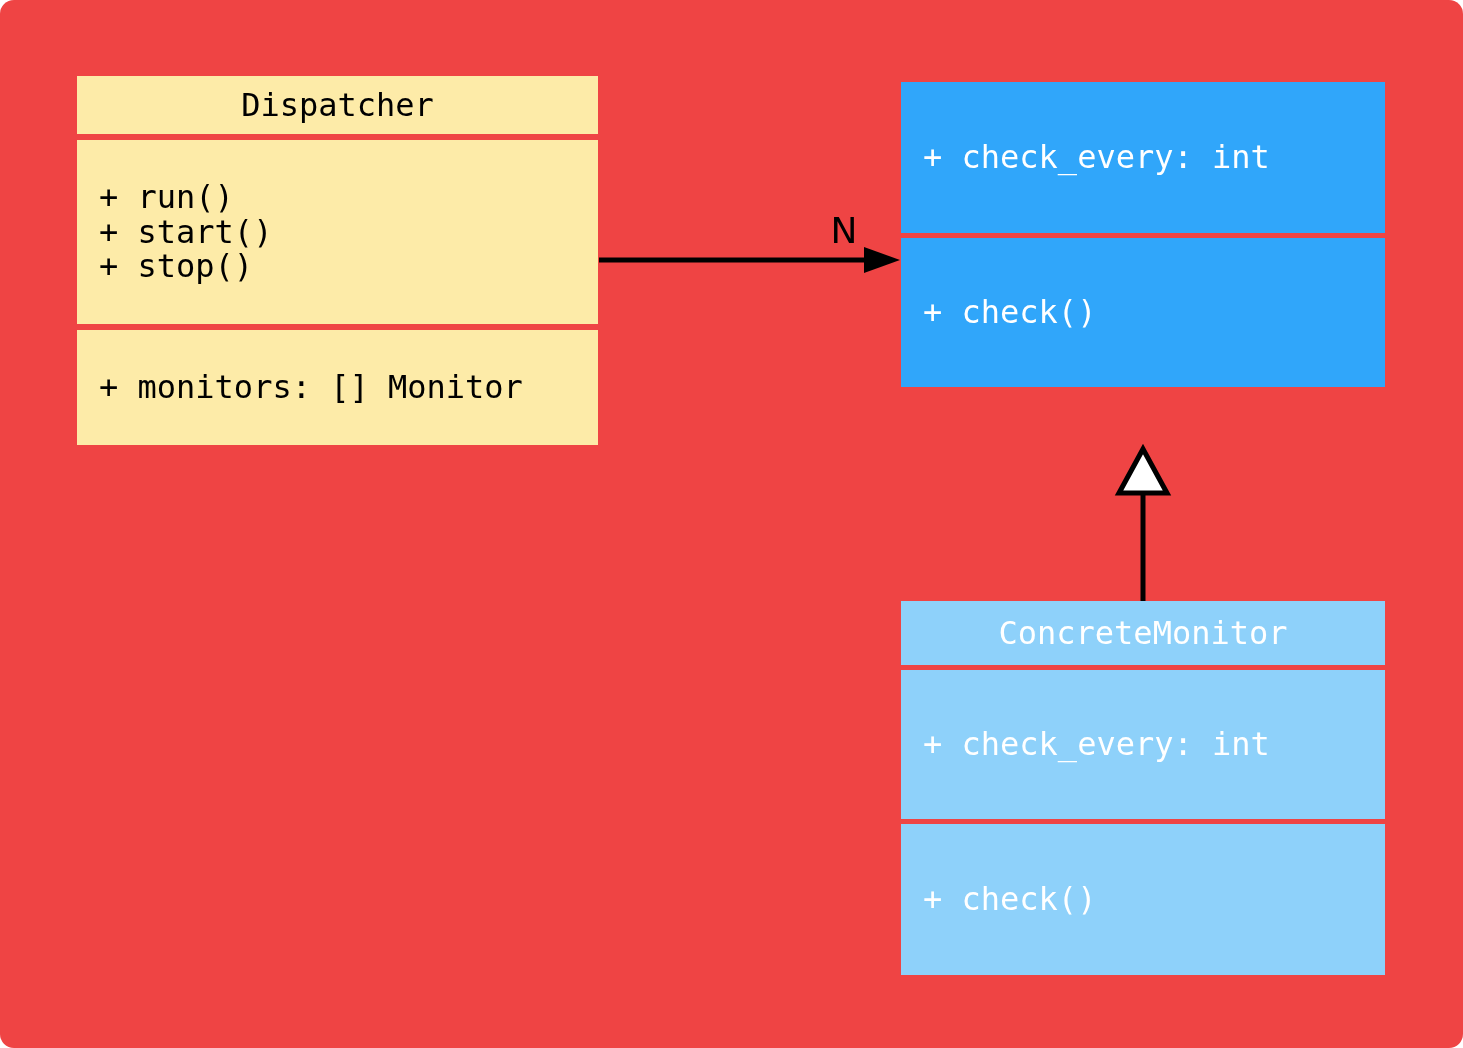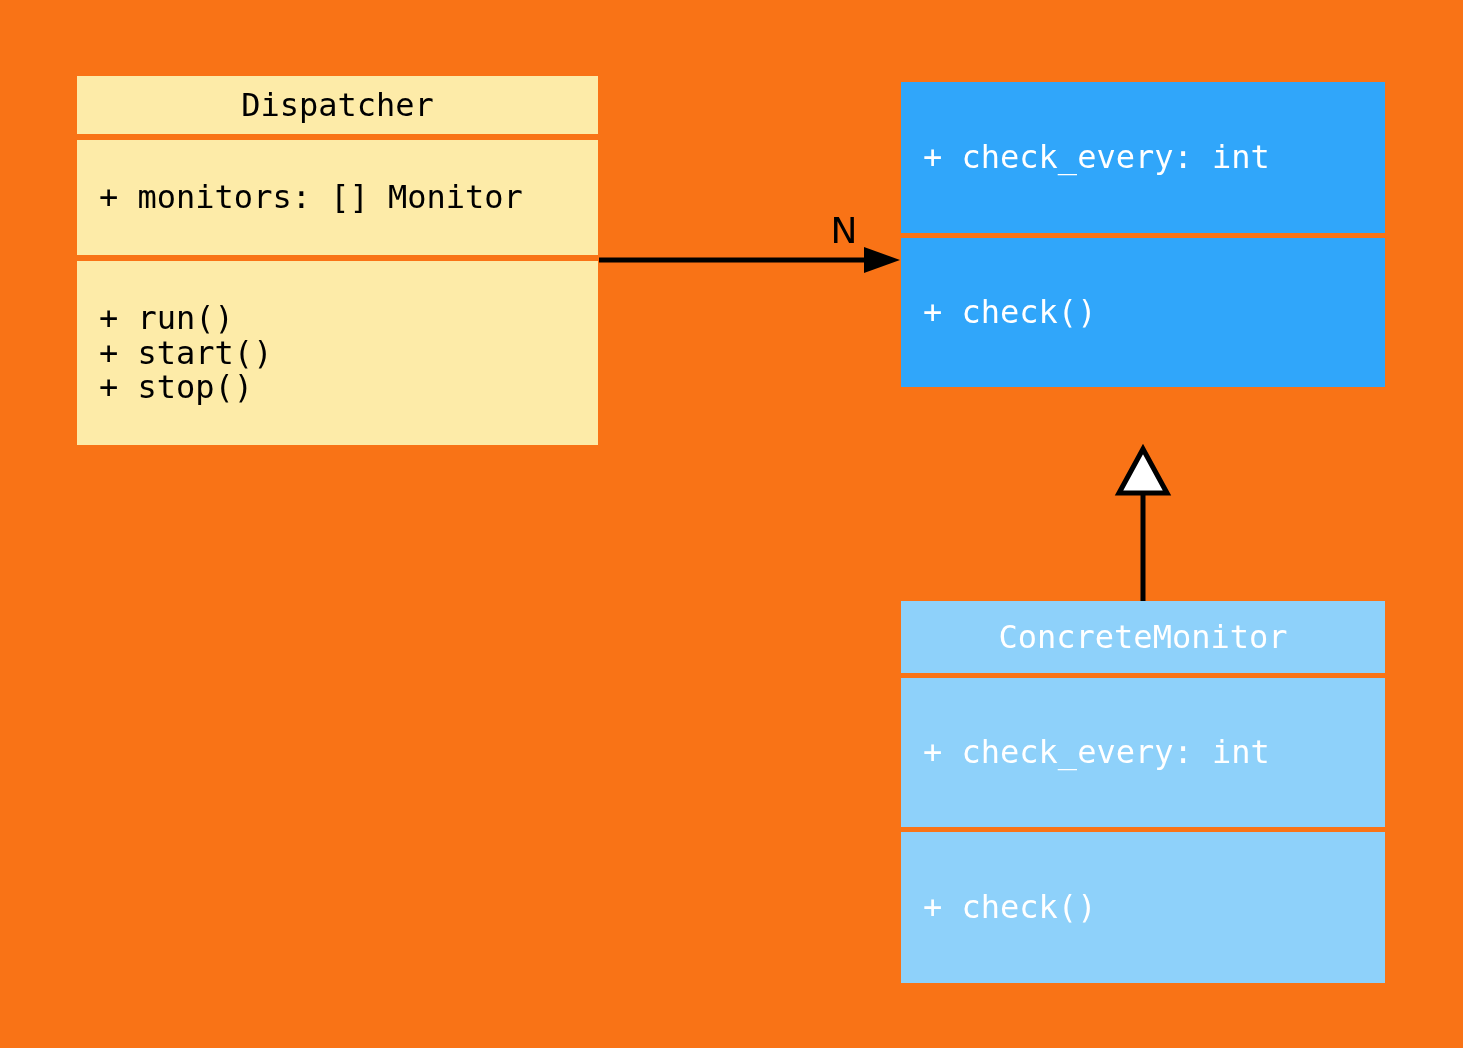--- a/index.html
+++ b/index.html
@@ -4,23 +4,24 @@
 <style>
   html, body {
     margin: 0;
     padding: 0;
     background: #ffffff;
   }
   .canvas {
     position: relative;
     width: 1463px;
     height: 1048px;
-    background: #f97316;
+    background: #ef4444;
     overflow: hidden;
     font-family: "DejaVu Sans Mono", "Liberation Mono", monospace;
+    border-radius: 14px;
   }
   .class-box {
     position: absolute;
     display: flex;
     flex-direction: column;
   }
   .sec {
     display: flex;
     flex-direction: column;
     justify-content: center;
@@ -51,21 +52,21 @@
   .box-dispatcher .methods { height: 184px; margin-top: 6px; }
 
   
   .box-monitor { left: 901px; top: 76px; width: 484px; }
   .box-monitor .title   { height: 58px; }
   .box-monitor .attrs   { height: 151px; margin-top: 6px; }
   .box-monitor .methods { height: 149px; margin-top: 5px; }
 
   
   .box-concrete-monitor { left: 901px; top: 601px; width: 484px; }
-  .box-concrete-monitor .title   { height: 72px; }
+  .box-concrete-monitor .title   { height: 64px; }
   .box-concrete-monitor .attrs   { height: 149px; margin-top: 5px; }
   .box-concrete-monitor .methods { height: 151px; margin-top: 5px; }
 
   .overlay {
     position: absolute;
     left: 0;
     top: 0;
     width: 1463px;
     height: 1048px;
     pointer-events: none;
@@ -78,27 +79,27 @@
 </style>
 </head>
 <body>
 
 <div class="canvas">
 
   <div class="class-box box-dispatcher">
     <div class="sec title" style="background: rgb(253, 235, 168); color: rgb(0, 0, 0);">
       <div class="line">Dispatcher</div>
     </div>
-    <div class="sec attrs" style="background: rgb(253, 235, 168); color: rgb(0, 0, 0);">
-      <div class="line">+ monitors: [] Monitor</div>
-    </div>
     <div class="sec methods" style="background: rgb(253, 235, 168); color: rgb(0, 0, 0);">
       <div class="line">+ run()</div>
       <div class="line">+ start()</div>
       <div class="line">+ stop()</div>
+    </div>
+    <div class="sec attrs" style="background: rgb(253, 235, 168); color: rgb(0, 0, 0);">
+      <div class="line">+ monitors: [] Monitor</div>
     </div>
   </div>
 
   <div class="class-box box-monitor">
     <div class="sec attrs" style="background: rgb(48, 166, 250); color: rgb(255, 255, 255);">
       <div class="line">+ check_every: int</div>
     </div>
     <div class="sec methods" style="background: rgb(48, 166, 250); color: rgb(255, 255, 255);">
       <div class="line">+ check()</div>
     </div>

